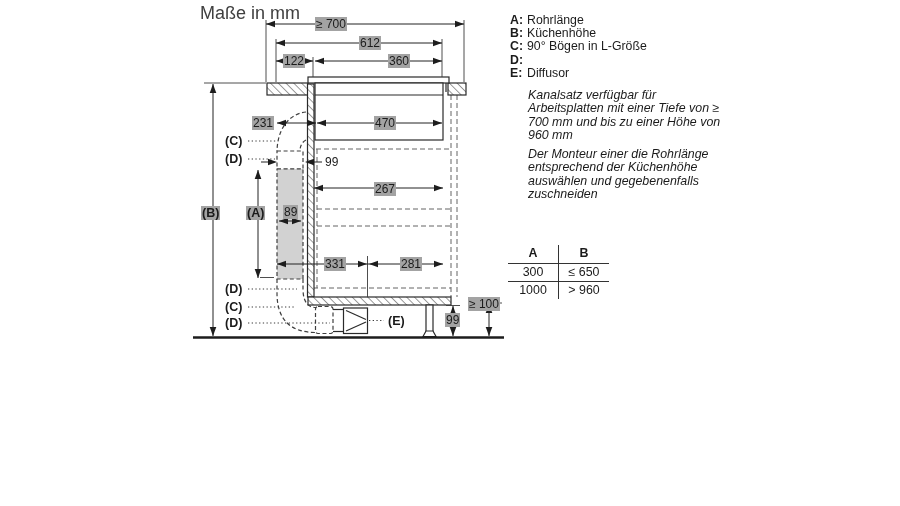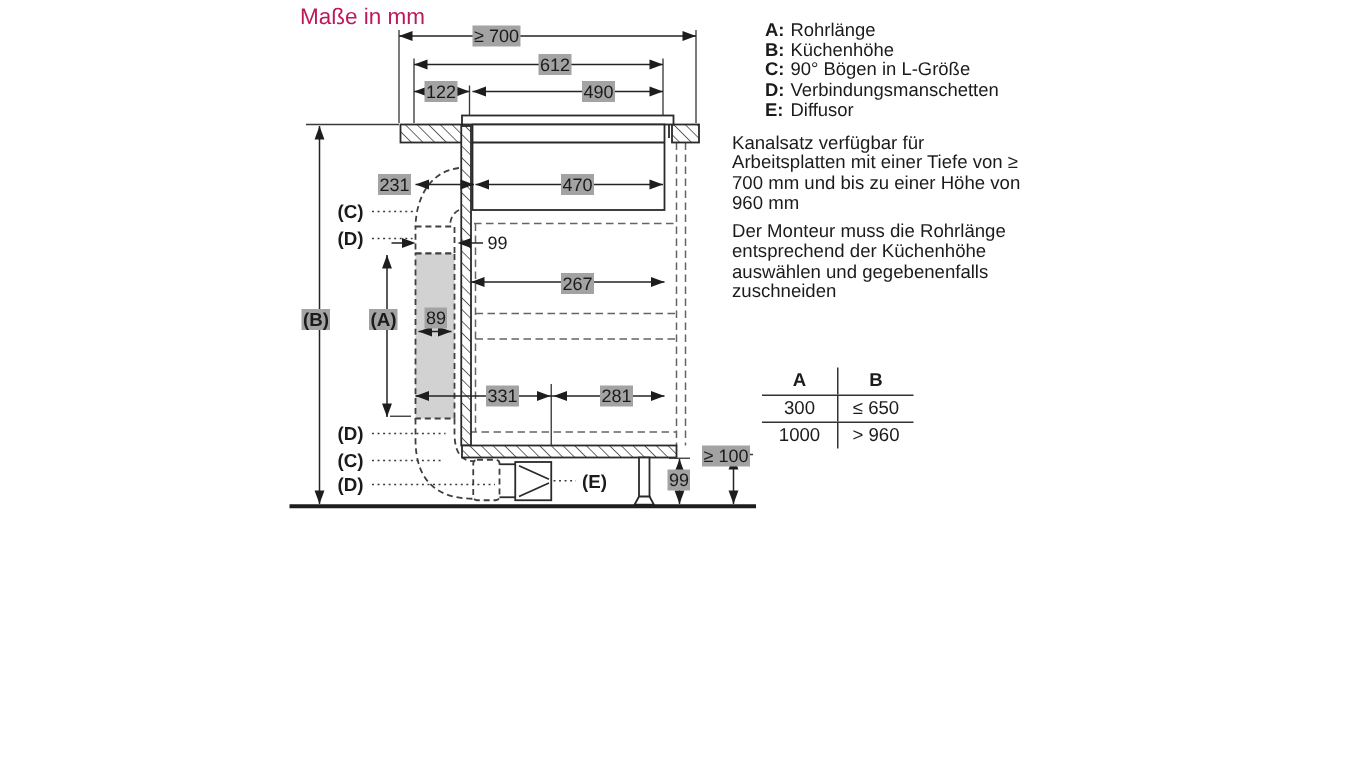--- a/index.html
+++ b/index.html
@@ -1,29 +1,29 @@
 <!DOCTYPE html>
 <html><head>
 <meta charset="utf-8">
 <style>
   html,body{margin:0;padding:0;background:#fff;}
   .canvas{position:relative;width:900px;height:506px;background:#ffffff;overflow:hidden;
           font-family:"Liberation Sans", sans-serif;color:#1b1b1b;}
-  .title{position:absolute;left:200px;top:3px;font-size:15px;color:#be185d;}
+  .title{position:absolute;left:200px;top:3px;font-size:18px;color:#404040;}
   svg{position:absolute;left:0;top:0;}
   
   .lbl{position:absolute;font-size:12px;line-height:14px;color:#1b1b1b;background:#a3a3a3;
        padding:0 1px;white-space:nowrap;}
   .lbl.bold{font-weight:bold;font-size:12.5px;}
   .lbl.nobg{background:transparent;}
   
   .legend{position:absolute;left:510px;top:14px;font-size:12.3px;line-height:13.2px;}
   .legend-row{display:flex;}
   .legend-key{font-weight:bold;width:17px;flex:0 0 17px;}
-  .note{position:absolute;left:488px;width:194px;font-size:12.4px;line-height:13.4px;}
+  .note{position:absolute;left:528px;width:194px;font-size:12.4px;line-height:13.4px;font-style:italic;}
   .note1{top:89px;}
   .note2{top:148px;}
   .spec-table{position:absolute;left:508px;top:245px;font-size:12.4px;}
   .tr{display:flex;}
   .td{width:50px;text-align:center;padding:1px 0 2px 0;}
   .td.colb{border-left:1px solid #333;}
   .tr.head .td{font-weight:bold;padding-bottom:3px;}
   .tr.head, .tr.r1{border-bottom:1px solid #333;}
 </style>
 </head>
@@ -150,21 +150,21 @@
       <line x1="248" y1="289" x2="297" y2="289"></line>
       <line x1="248" y1="307" x2="294" y2="307"></line>
       <line x1="248" y1="323" x2="330" y2="323"></line>
       <line x1="369" y1="320.5" x2="384" y2="320.5"></line>
     </g>
   </svg>
 
   <span class="lbl" style="left:315px;top:17px">≥ 700</span>
   <span class="lbl" style="left:359px;top:36px">612</span>
   <span class="lbl" style="left:283px;top:54px">122</span>
-  <span class="lbl" style="left:388px;top:54px">490</span>
+  <span class="lbl" style="left:388px;top:54px">360</span>
   <span class="lbl" style="left:252px;top:116px">231</span>
   <span class="lbl" style="left:374px;top:116px">470</span>
   <span class="lbl nobg" style="left:324px;top:155px">99</span>
   <span class="lbl" style="left:374px;top:182px">267</span>
   <span class="lbl" style="left:283px;top:205px">89</span>
   <span class="lbl" style="left:324px;top:257px">331</span>
   <span class="lbl" style="left:400px;top:257px">281</span>
   <span class="lbl" style="left:445px;top:313px">99</span>
   <span class="lbl" style="left:468px;top:297px">≥ 100</span>
 
@@ -185,30 +185,29 @@
     <div class="legend-row">
       <span class="legend-key">B:</span>
       <span>Küchenhöhe</span>
     </div>
     <div class="legend-row">
       <span class="legend-key">C:</span>
       <span>90° Bögen in L-Größe</span>
     </div>
     <div class="legend-row">
       <span class="legend-key">D:</span>
-      <span>Verbindungsmanschetten</span>
     </div>
     <div class="legend-row">
       <span class="legend-key">E:</span>
       <span>Diffusor</span>
     </div>
   </div>
 
   <div class="note note1">Kanalsatz verfügbar für Arbeitsplatten mit einer Tiefe von ≥ 700 mm und bis zu einer Höhe von 960 mm</div>
-  <div class="note note2">Der Monteur muss die Rohrlänge entsprechend der Küchenhöhe auswählen und gegebenenfalls zuschneiden</div>
+  <div class="note note2">Der Monteur einer die Rohrlänge entsprechend der Küchenhöhe auswählen und gegebenenfalls zuschneiden</div>
 
   <div class="spec-table">
     <div class="tr head">
       <div class="td">A</div>
       <div class="td colb">B</div>
     </div>
     <div class="tr r1">
       <div class="td">300</div>
       <div class="td colb">≤ 650</div>
     </div>

